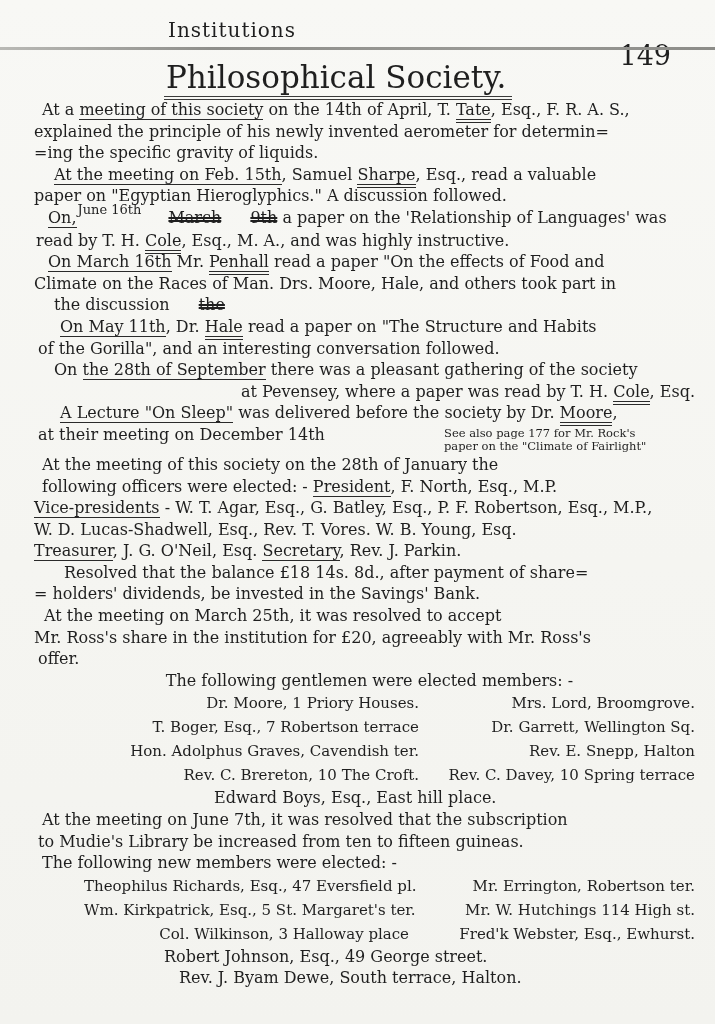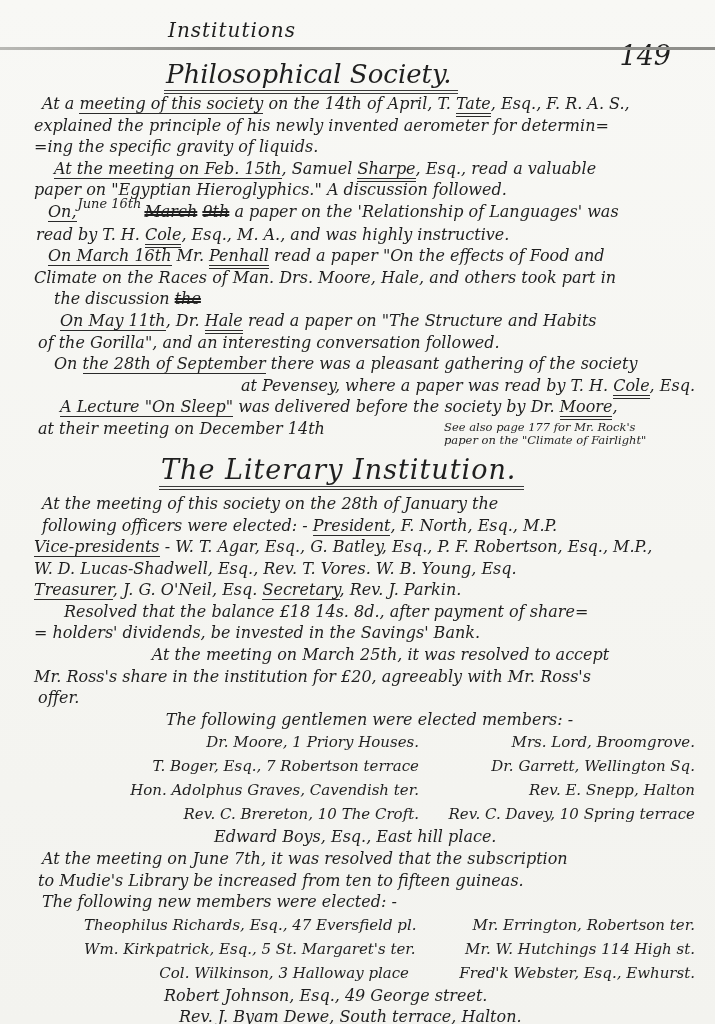--- a/index.html
+++ b/index.html
@@ -7,62 +7,62 @@
     width: 715px; height: 1024px;
     overflow: hidden;
     background: #f6f6f3;
   }
   .page {
     position: relative;
     width: 715px; height: 1024px;
     background: linear-gradient(180deg, #f8f8f5 0%, #f5f5f1 55%, #f3f3ef 100%);
     color: #1f1f1f;
     font-family: "DejaVu Serif", serif;
-    font-style: italic;
   }
   
   .header { position: relative; height: 52px; }
   .rule {
     position: absolute; left: 0; right: 0; top: 47px; height: 3px;
     background: linear-gradient(90deg, #b9b9b5, #8e8e8a 30%, #9a9a96 70%, #8c8c88);
   }
   .running-title {
     position: absolute; left: 168px; top: 18px;
     font-size: 20px; letter-spacing: 1px;
   }
   .page-number {
     position: absolute; right: 44px; top: 8px;
     font-size: 27px;
     margin-top: 32px;
   }
   
   .content { padding: 4px 20px 0 34px; }
   .hwrap { margin: 3px 0 4px 0; }
   .h1 {
-    font-size: 26px;
+    font-size: 31px;
     border-bottom: 4px double #3a3a3a;
     padding: 0 6px 1px 2px;
   }
   .h2 {
     font-size: 27px;
     border-bottom: 4px double #3a3a3a;
     padding: 0 8px 1px 2px;
     letter-spacing: 1px;
   }
   .h2wrap { margin: 6px 0 8px 0; }
   .line {
     line-height: 21.6px;
     font-size: 16px;
     white-space: nowrap;
   }
   .u  { border-bottom: 1.5px solid #2a2a2a; }
   .uu { border-bottom: 4px double #2a2a2a; }
   .strike {
     text-decoration: line-through double;
     text-decoration-thickness: 2px;
+    margin-left: 24px;
   }
   .sup {
     position: relative; top: -9px;
     font-size: 13px;
     margin: 0 3px 0 1px;
   }
   .has-note { display: flex; align-items: flex-start; }
   .note {
     margin-left: auto;
     margin-right: 6px;
@@ -103,29 +103,28 @@
       <div class="line" style="margin-left: 20px;"><span><span>On </span><span class="u">the 28th of September</span><span> there was a pleasant gathering of the society</span></span></div>
       <div class="line" style="margin-left: 4px; text-align: right;"><span><span>at Pevensey, where a paper was read by T. H. </span><span class="uu">Cole</span><span>, Esq.</span></span></div>
       <div class="line" style="margin-left: 26px;"><span><span class="u">A Lecture "On Sleep"</span><span> was delivered before the society by Dr. </span><span class="uu">Moore</span><span>,</span></span></div>
       <div class="line has-note" style="margin-left: 4px;">
         <span><span>at their meeting on December 14th</span></span>
         <div class="note">
           <div>See also page 177 for Mr. Rock's</div>
           <div>paper on the "Climate of Fairlight"</div>
         </div>
       </div>
-      <div class="hwrap h2wrap" style="margin-left: 125px;"><span class="h2">The Literary Institution.</span></div>
       <div class="line" style="margin-left: 8px;"><span><span>At the meeting of this society on the 28th of January the</span></span></div>
       <div class="line" style="margin-left: 8px;"><span><span>following officers were elected: -  </span><span class="u">President</span><span>, F. North, Esq., M.P.</span></span></div>
       <div class="line"><span><span class="u">Vice-presidents</span><span> - W. T. Agar, Esq., G. Batley, Esq., P. F. Robertson, Esq., M.P.,</span></span></div>
       <div class="line"><span><span>W. D. Lucas-Shadwell, Esq., Rev. T. Vores.  W. B. Young, Esq.</span></span></div>
       <div class="line"><span><span class="u">Treasurer</span><span>, J. G. O'Neil, Esq.   </span><span class="u">Secretary</span><span>, Rev. J. Parkin.</span></span></div>
       <div class="line" style="margin-left: 30px;"><span><span>Resolved that the balance £18 14s. 8d., after payment of share=</span></span></div>
       <div class="line"><span><span>= holders' dividends, be invested in the Savings' Bank.</span></span></div>
-      <div class="line" style="margin-left: 32px; text-align: center;"><span><span>At the meeting on March 25th, it was resolved to accept</span></span></div>
+      <div class="line" style="margin-left: 10px;"><span><span>At the meeting on March 25th, it was resolved to accept</span></span></div>
       <div class="line"><span><span>Mr. Ross's share in the institution for £20, agreeably with Mr. Ross's</span></span></div>
       <div class="line" style="margin-left: 4px;"><span><span>offer.</span></span></div>
       <div class="line" style="margin-left: 10px; text-align: center;"><span><span>The following gentlemen were elected members: -</span></span></div>
       <div class="cols g1">
         <span class="col-l">Dr. Moore, 1 Priory Houses.</span>
         <span class="col-r">Mrs. Lord, Broomgrove.</span>
       </div>
       <div class="cols g1">
         <span class="col-l">T. Boger, Esq., 7 Robertson terrace</span>
         <span class="col-r">Dr. Garrett, Wellington Sq.</span>

